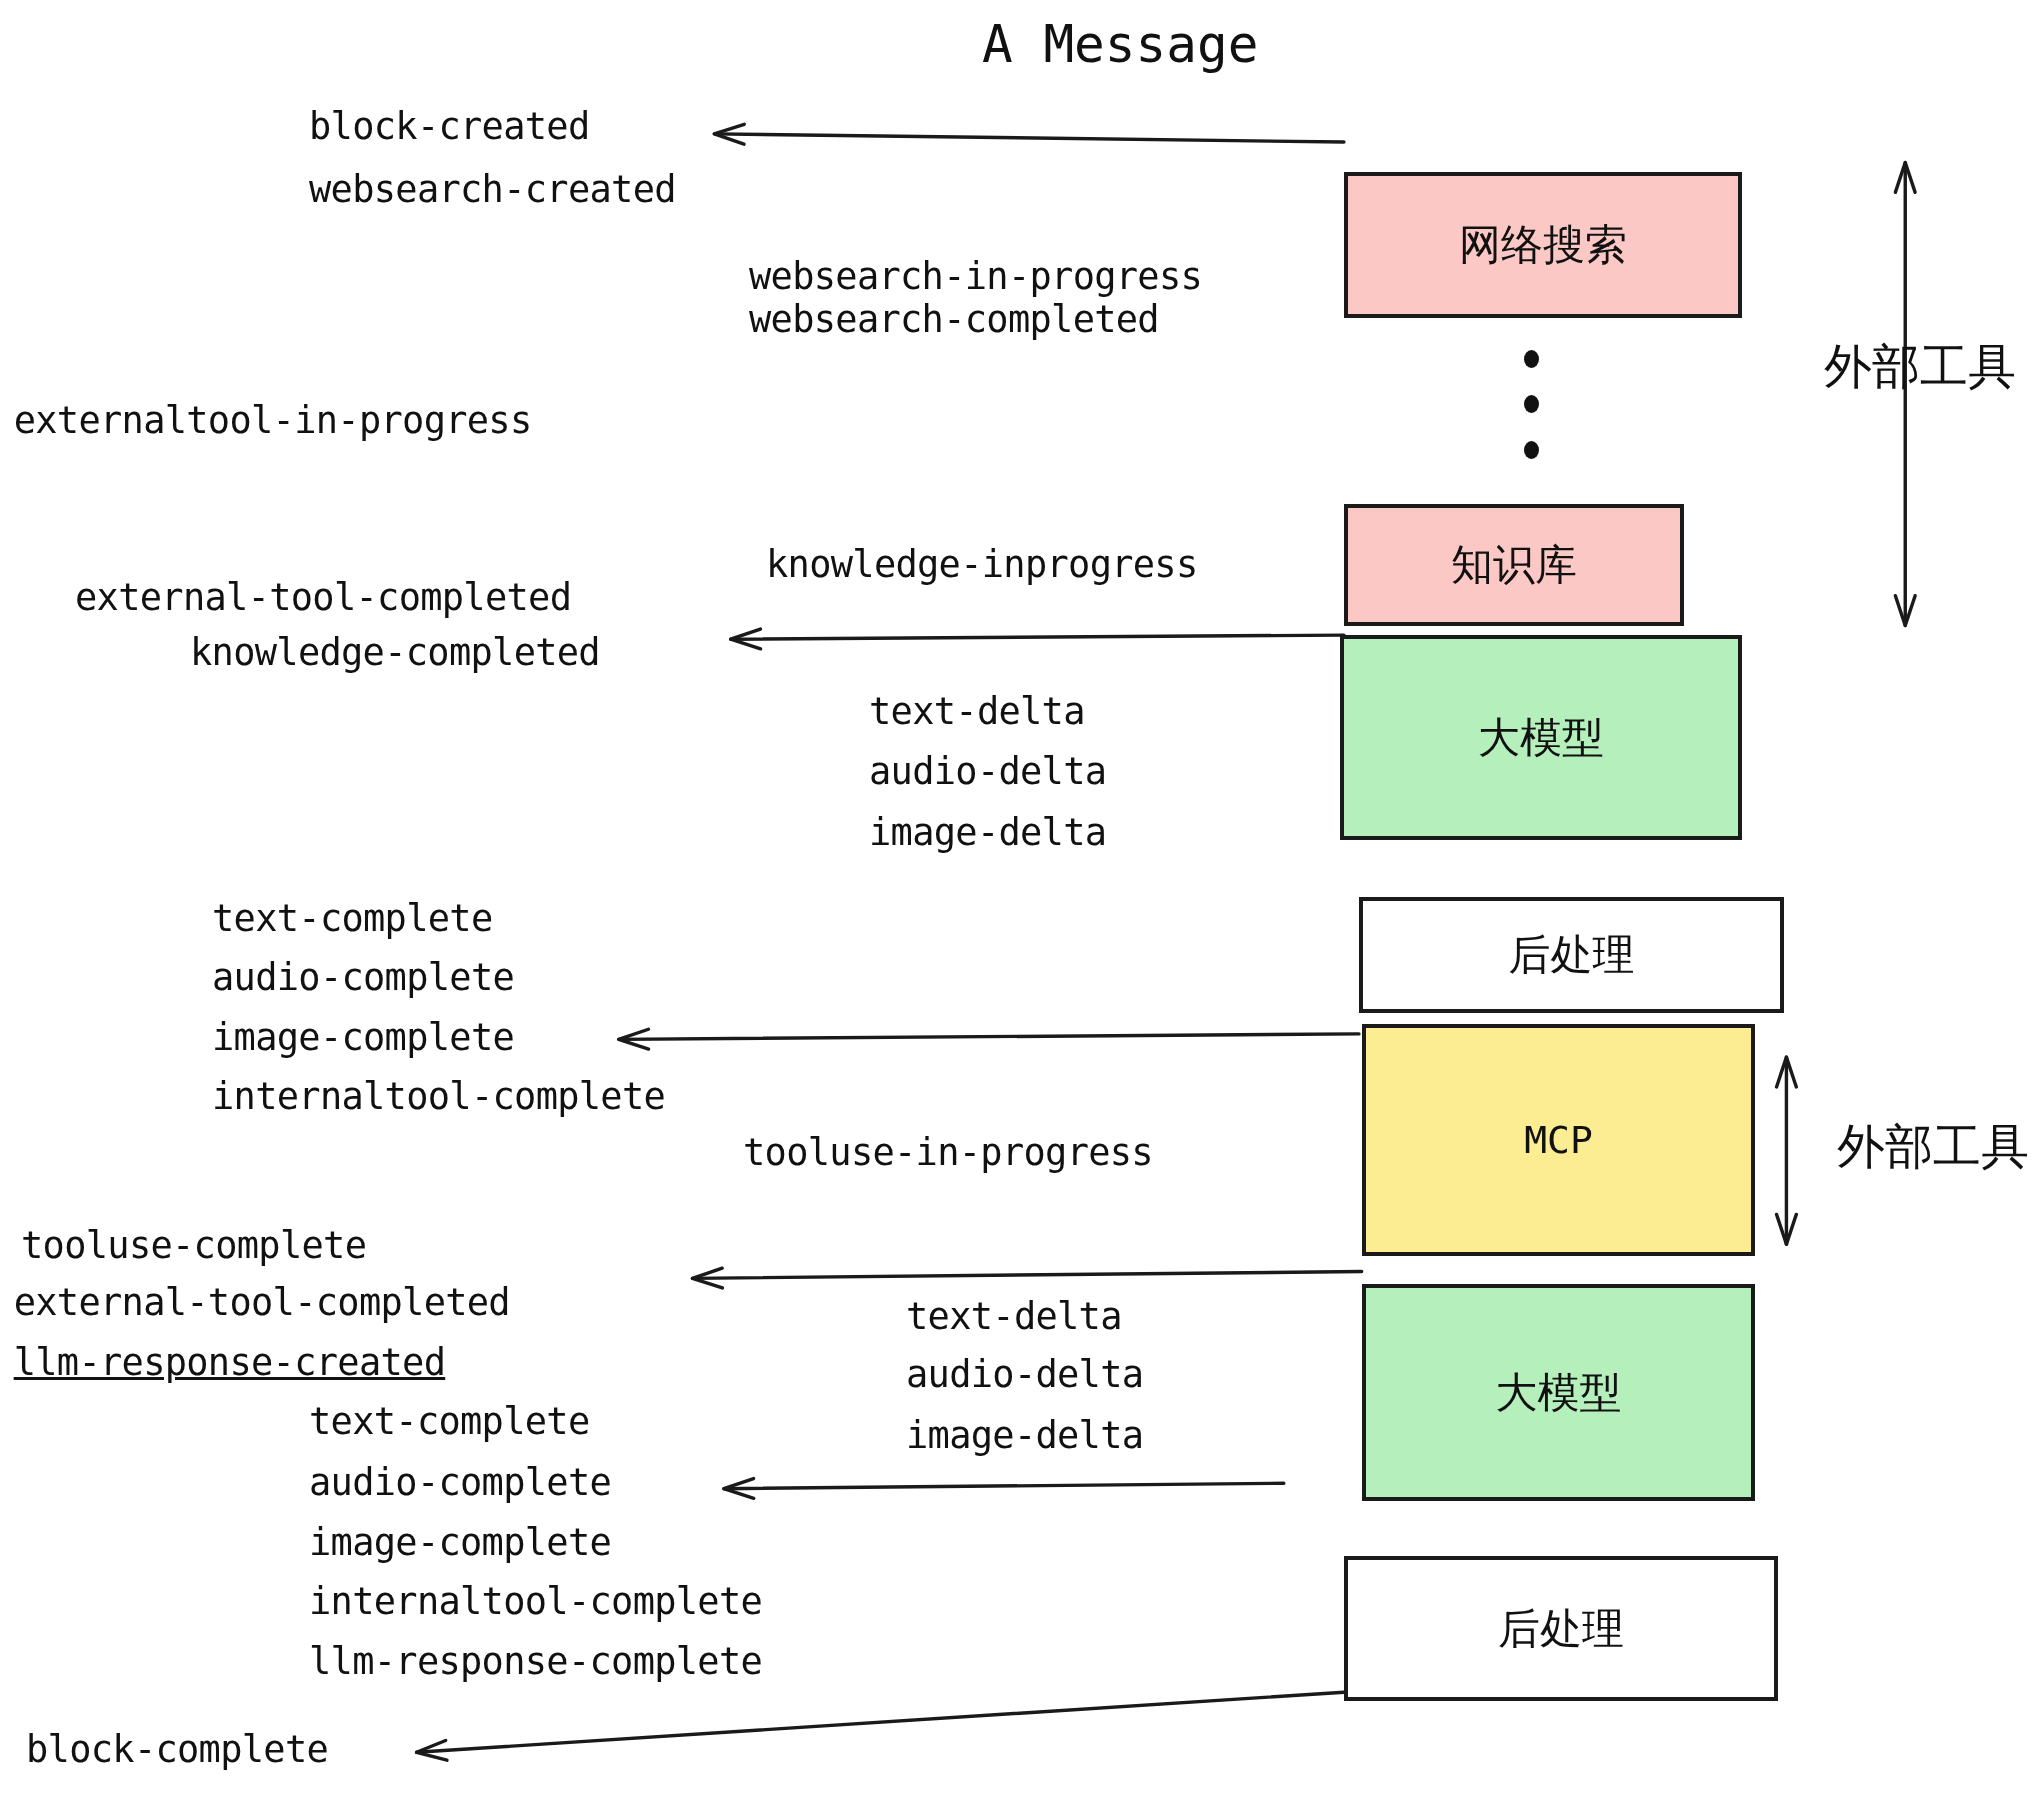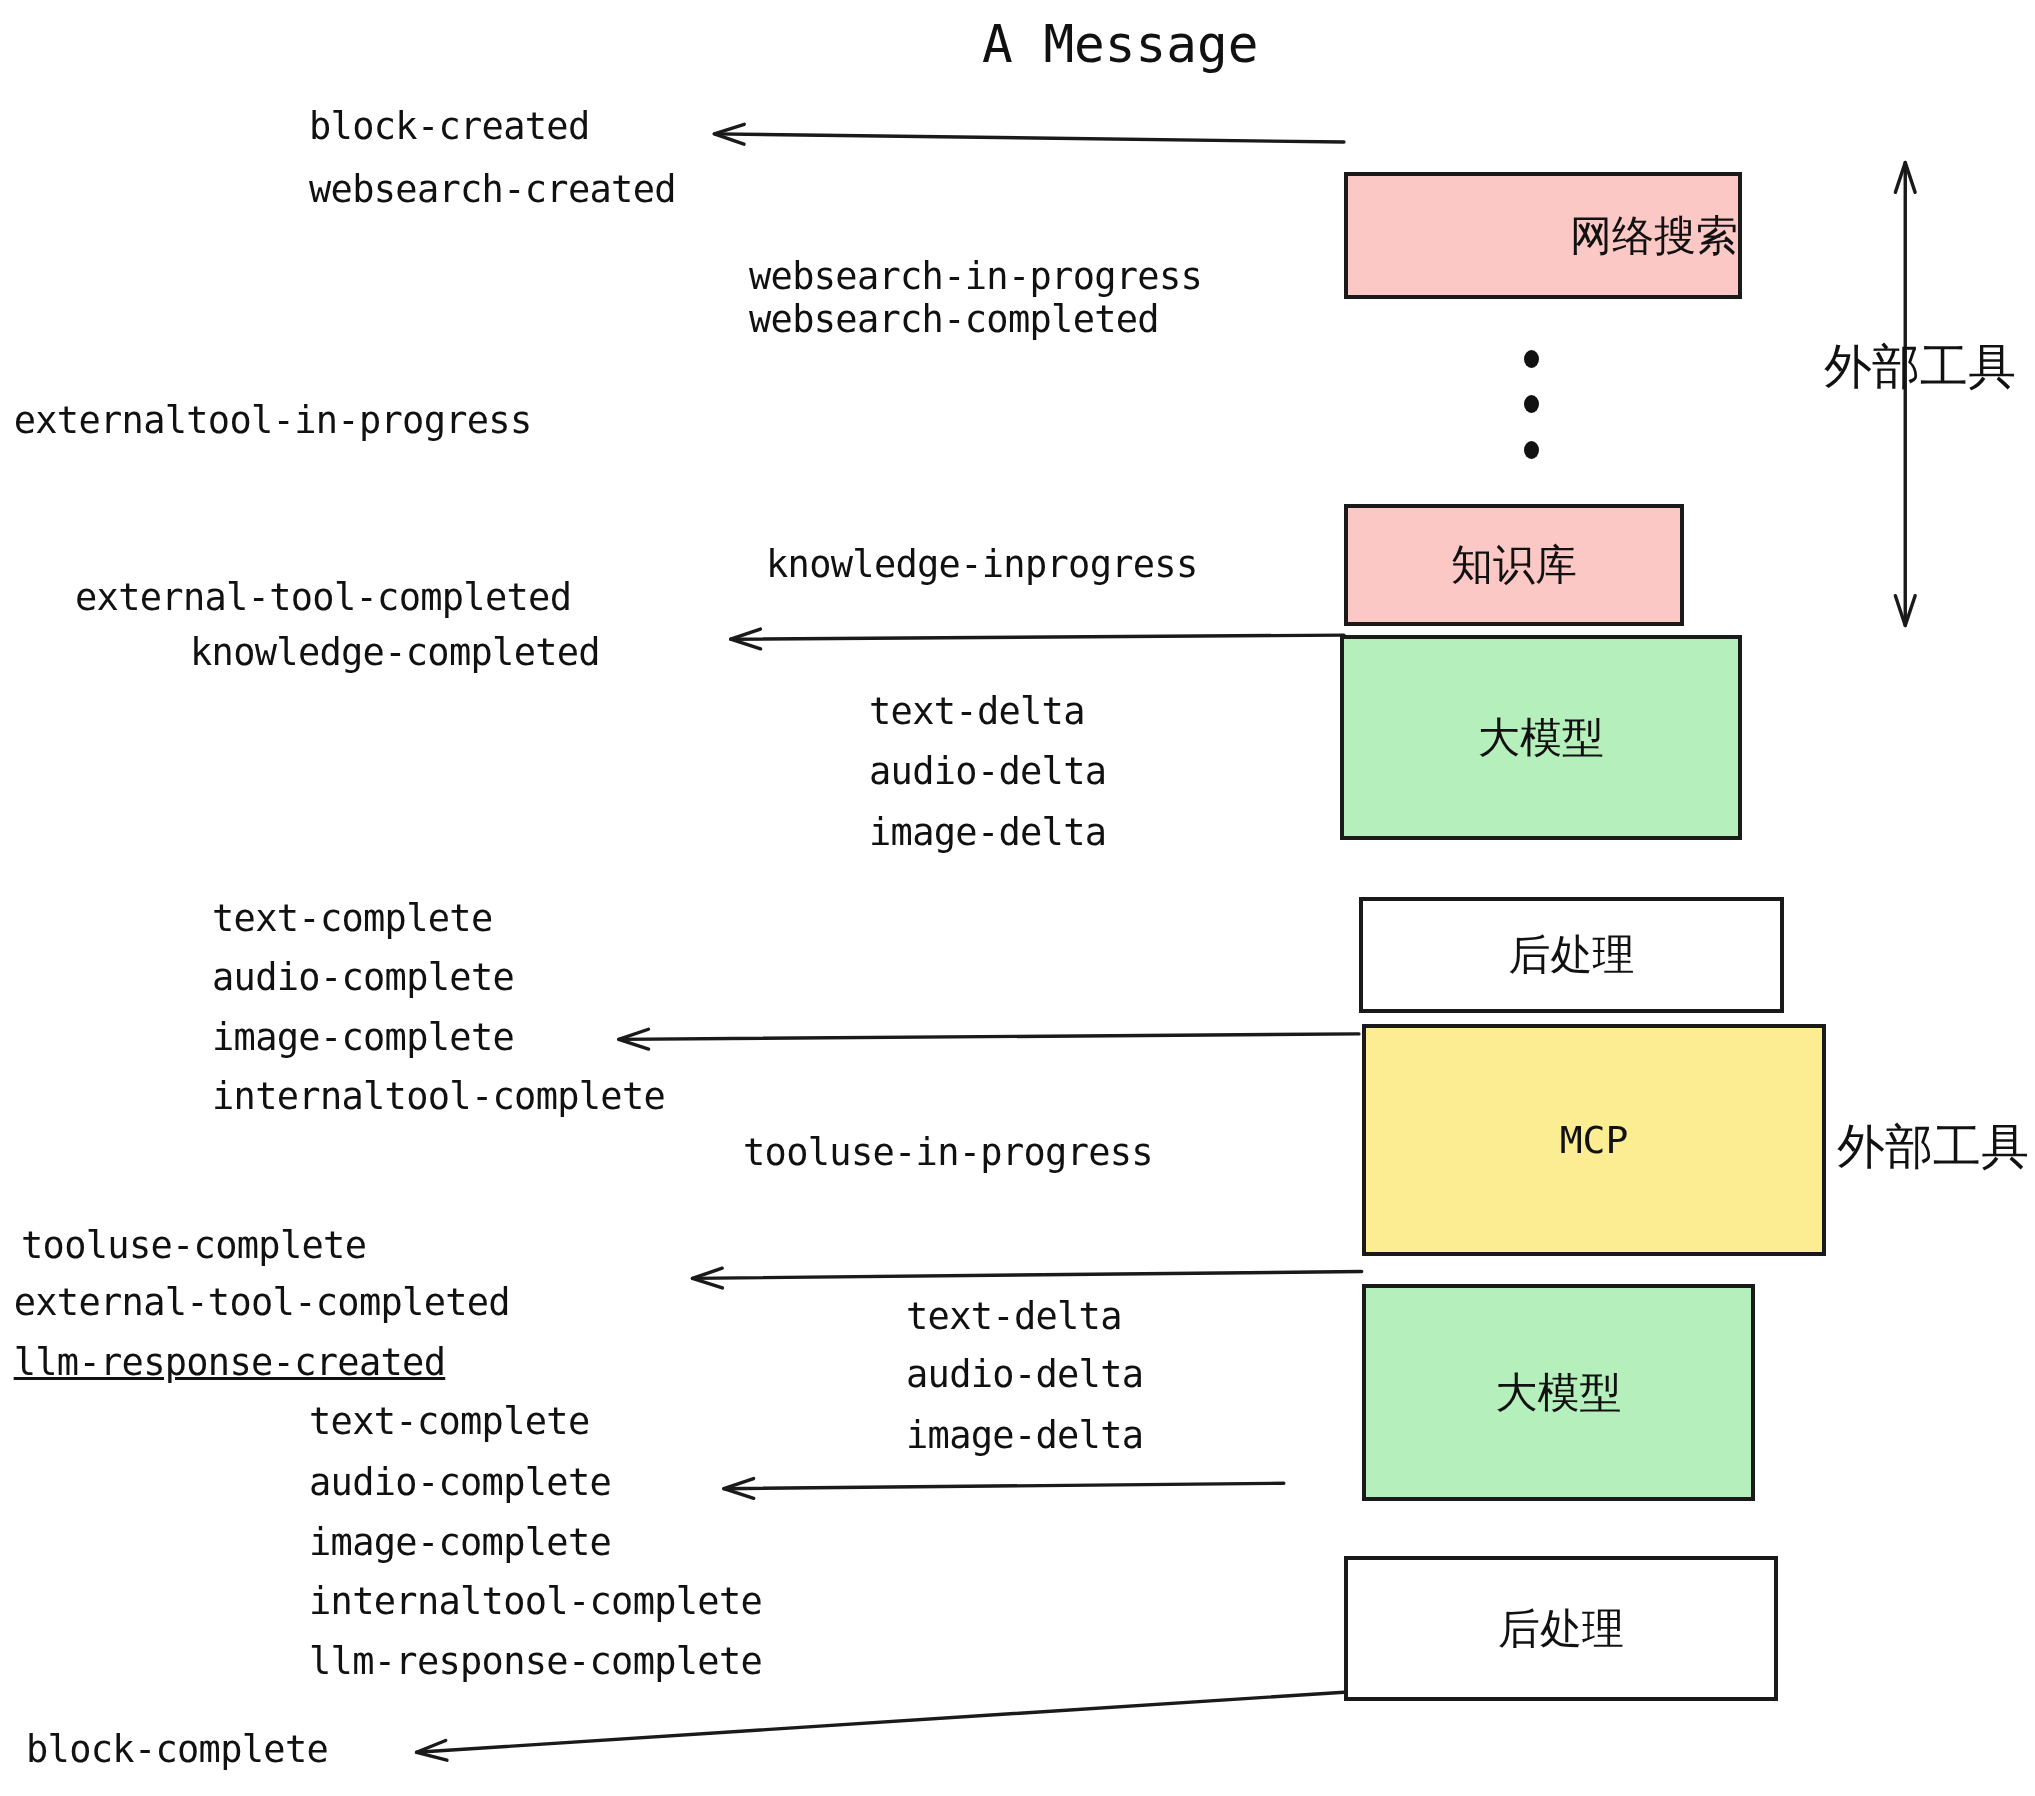--- a/index.html
+++ b/index.html
@@ -96,33 +96,33 @@
         <line x1="2790" y1="238" x2="2790" y2="916"></line>
         <path d="M 2775.5299382116586 281.6648292317923 L 2790 238 L 2804.4700617883414 281.6648292317923"></path>
         <path d="M 2804.4700617883414 872.3351707682077 L 2790 916 L 2775.5299382116586 872.3351707682077"></path>
         <line x1="2616" y1="1548" x2="2616" y2="1822"></line>
         <path d="M 2601.5299382116586 1591.6648292317923 L 2616 1548 L 2630.4700617883414 1591.6648292317923"></path>
         <path d="M 2630.4700617883414 1778.3351707682077 L 2616 1822 L 2601.5299382116586 1778.3351707682077"></path>
       </g>
   </svg>
 
   <div id="box-layer">
-      <div class="box" style="left: 1344px; top: 172px; width: 398px; height: 127px; background: rgb(251, 200, 198); border-color: rgb(26, 26, 26); justify-content: flex-end;">
+      <div class="box" style="left: 1344px; top: 172px; width: 398px; height: 146px; background: rgb(251, 200, 198); border-color: rgb(26, 26, 26);">
         <span class="boxlabel">网络搜索</span>
       </div>
       <div class="box" style="left: 1344px; top: 504px; width: 340px; height: 122px; background: rgb(251, 200, 198); border-color: rgb(26, 26, 26);">
         <span class="boxlabel">知识库</span>
       </div>
       <div class="box" style="left: 1340px; top: 635px; width: 402px; height: 205px; background: rgb(181, 239, 188); border-color: rgb(26, 26, 26);">
         <span class="boxlabel">大模型</span>
       </div>
       <div class="box" style="left: 1359px; top: 897px; width: 425px; height: 116px; background: rgb(255, 255, 255); border-color: rgb(26, 26, 26);">
         <span class="boxlabel">后处理</span>
       </div>
-      <div class="box mcp" style="left: 1362px; top: 1024px; width: 464px; height: 232px; background: rgb(252, 236, 146); border-color: rgb(26, 26, 26); text-align: center;">
+      <div class="box mcp" style="left: 1362px; top: 1024px; width: 393px; height: 232px; background: rgb(252, 236, 146); border-color: rgb(26, 26, 26); text-align: center;">
         <span class="boxlabel">MCP</span>
       </div>
       <div class="box" style="left: 1362px; top: 1284px; width: 393px; height: 217px; background: rgb(181, 239, 188); border-color: rgb(26, 26, 26);">
         <span class="boxlabel">大模型</span>
       </div>
       <div class="box" style="left: 1344px; top: 1556px; width: 434px; height: 145px; background: rgb(255, 255, 255); border-color: rgb(26, 26, 26);">
         <span class="boxlabel">后处理</span>
       </div>
     </div>
   <div id="dot-layer">

